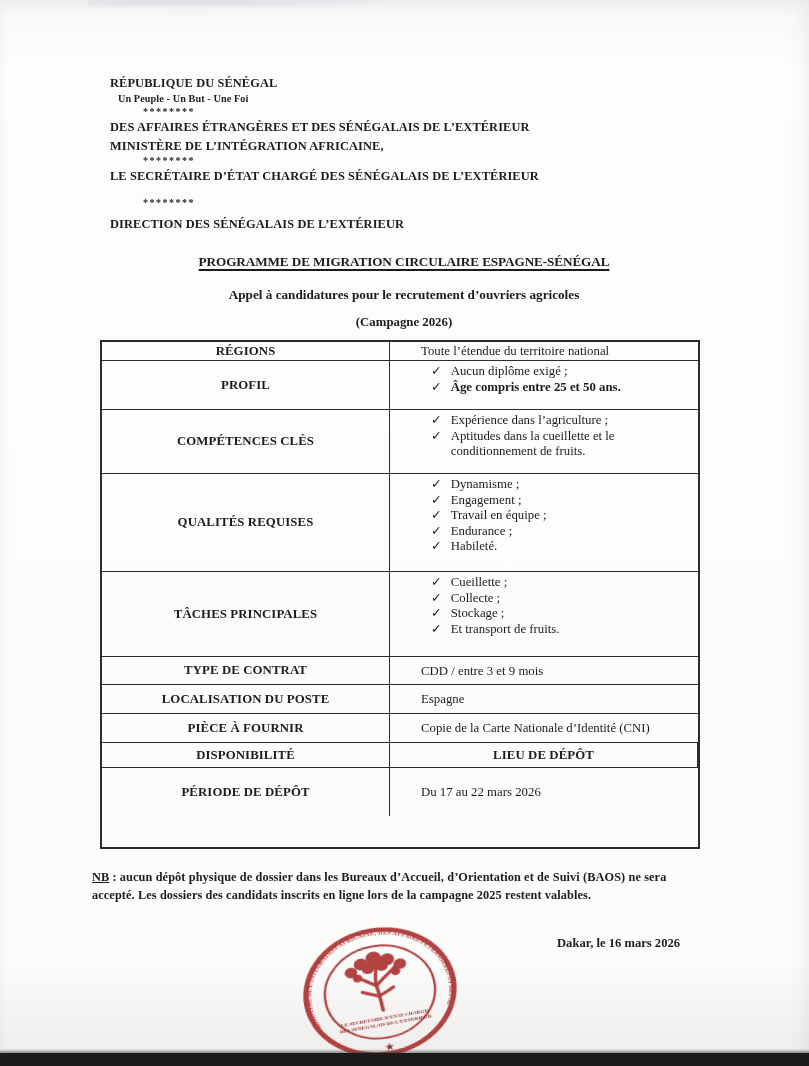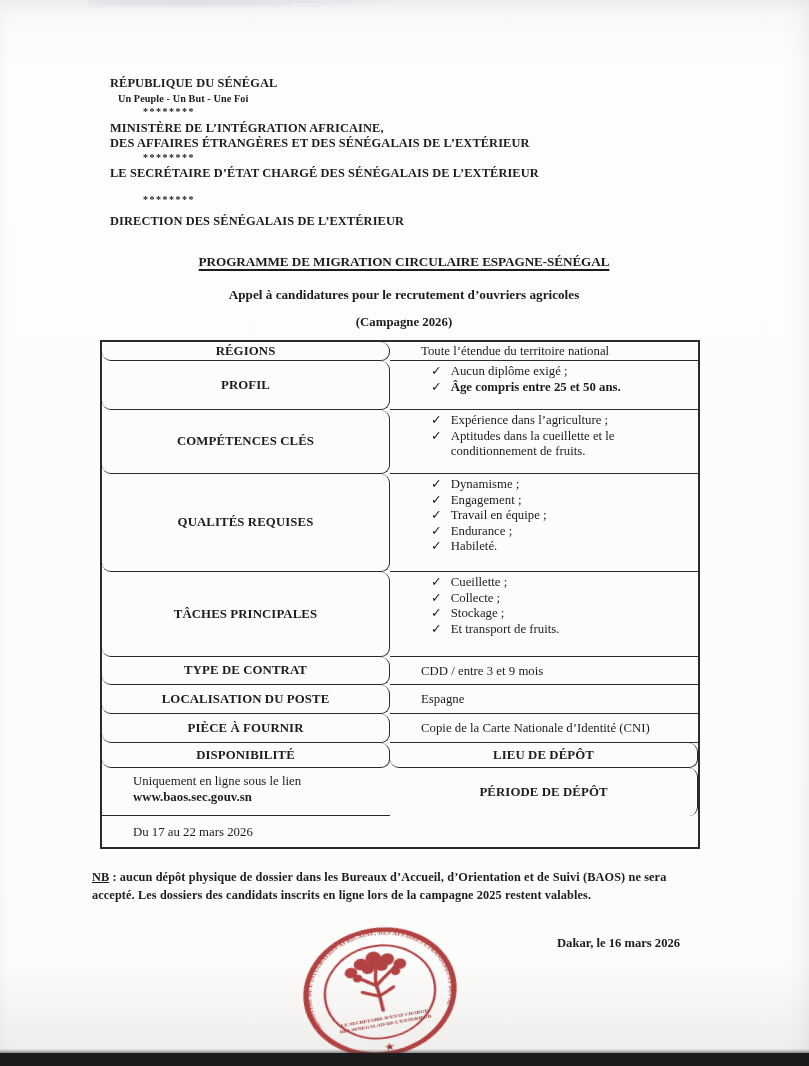--- a/index.html
+++ b/index.html
@@ -45,21 +45,21 @@
   .doc-table{
     position:absolute;left:100px;top:340px;width:600px;box-sizing:border-box;
     border:2px solid #2b2b2d;
     display:grid;
     grid-template-columns:288px 1fr;
     grid-template-rows:19px 49px 64px 98px 85px 28px 29px 29px 25px 48px 31px;
     font-size:12.8px;
   }
   .doc-table>div{box-sizing:border-box;border-bottom:1.5px solid #2b2b2d;}
   .doc-table>div.last{border-bottom:none;}
-  .lc{border-right:1.5px solid #2b2b2d;display:flex;align-items:center;justify-content:center;font-weight:bold;text-align:center;letter-spacing:.1px;border-radius:9px;}
+  .lc{border-right:1.5px solid #2b2b2d;display:flex;align-items:center;justify-content:center;font-weight:bold;text-align:center;letter-spacing:.1px;}
   .vc{padding-left:11px;display:flex;flex-direction:column;justify-content:center;}
   .vc.top{justify-content:flex-start;padding-top:3px;}
   .ci{display:flex;margin-left:30px;gap:9px;line-height:15.6px;padding-right:8px;}
   .ci .ck{flex:0 0 auto;}
   .bold{font-weight:bold;}
   .vline{line-height:16px;margin-left:20px;}
 
   
   .note{position:absolute;left:92px;top:868px;width:607px;font-size:12.3px;font-weight:bold;line-height:1.5;letter-spacing:.1px;}
   .note .nb{text-decoration:underline;}
@@ -78,22 +78,22 @@
 </head>
 <body>
 
 <div class="paper">
   <div class="smudge"></div>
 
   <div class="letterhead">
     <div class="line">RÉPUBLIQUE DU SÉNÉGAL</div>
     <div class="motto">Un Peuple - Un But - Une Foi</div>
     <div class="stars">********</div>
+    <div class="line">DES AFFAIRES ÉTRANGÈRES ET DES SÉNÉGALAIS DE L’EXTÉRIEUR</div>
     <div class="line mt">MINISTÈRE DE L’INTÉGRATION AFRICAINE,</div>
-    <div class="line">DES AFFAIRES ÉTRANGÈRES ET DES SÉNÉGALAIS DE L’EXTÉRIEUR</div>
     <div class="stars">********</div>
     <div class="line">LE SECRÉTAIRE D’ÉTAT CHARGÉ DES SÉNÉGALAIS DE L’EXTÉRIEUR</div>
     <div class="stars gap-lg">********</div>
     <div class="line">DIRECTION DES SÉNÉGALAIS DE L’EXTÉRIEUR</div>
   </div>
 
   <div class="title-wrap doc-title" style="position:absolute;">PROGRAMME DE MIGRATION CIRCULAIRE ESPAGNE-SÉNÉGAL</div>
   <div class="title-wrap doc-subtitle" style="position:absolute;">Appel à candidatures pour le recrutement d’ouvriers agricoles</div>
   <div class="title-wrap doc-campaign" style="position:absolute;">(Campagne 2026)</div>
 
@@ -183,24 +183,20 @@
       </div>
 
     <div class="lc">PIÈCE À FOURNIR</div>
     <div class="vc">
         <span class="vline">Copie de la Carte Nationale d’Identité (CNI)</span>
       </div>
 
     <div class="lc">DISPONIBILITÉ</div>
 
     <div class="lc">LIEU DE DÉPÔT</div>
-    <div class="vc top" style="padding-top:5px;">
-      <span class="vline">Uniquement en ligne sous le lien</span>
-      <span class="vline bold">www.baos.sec.gouv.sn</span>
-    </div>
 
     <div class="lc last">PÉRIODE DE DÉPÔT</div>
     <div class="vc last">
         <span class="vline">Du 17 au 22 mars 2026</span>
       </div>
   </div>
 
   <div class="note">
     <span class="nb">NB</span><span> : aucun dépôt physique de dossier dans les Bureaux d’Accueil, d’Orientation et de Suivi (BAOS) ne sera accepté. Les dossiers des candidats inscrits en ligne lors de la campagne 2025 restent valables.</span>
   </div>

